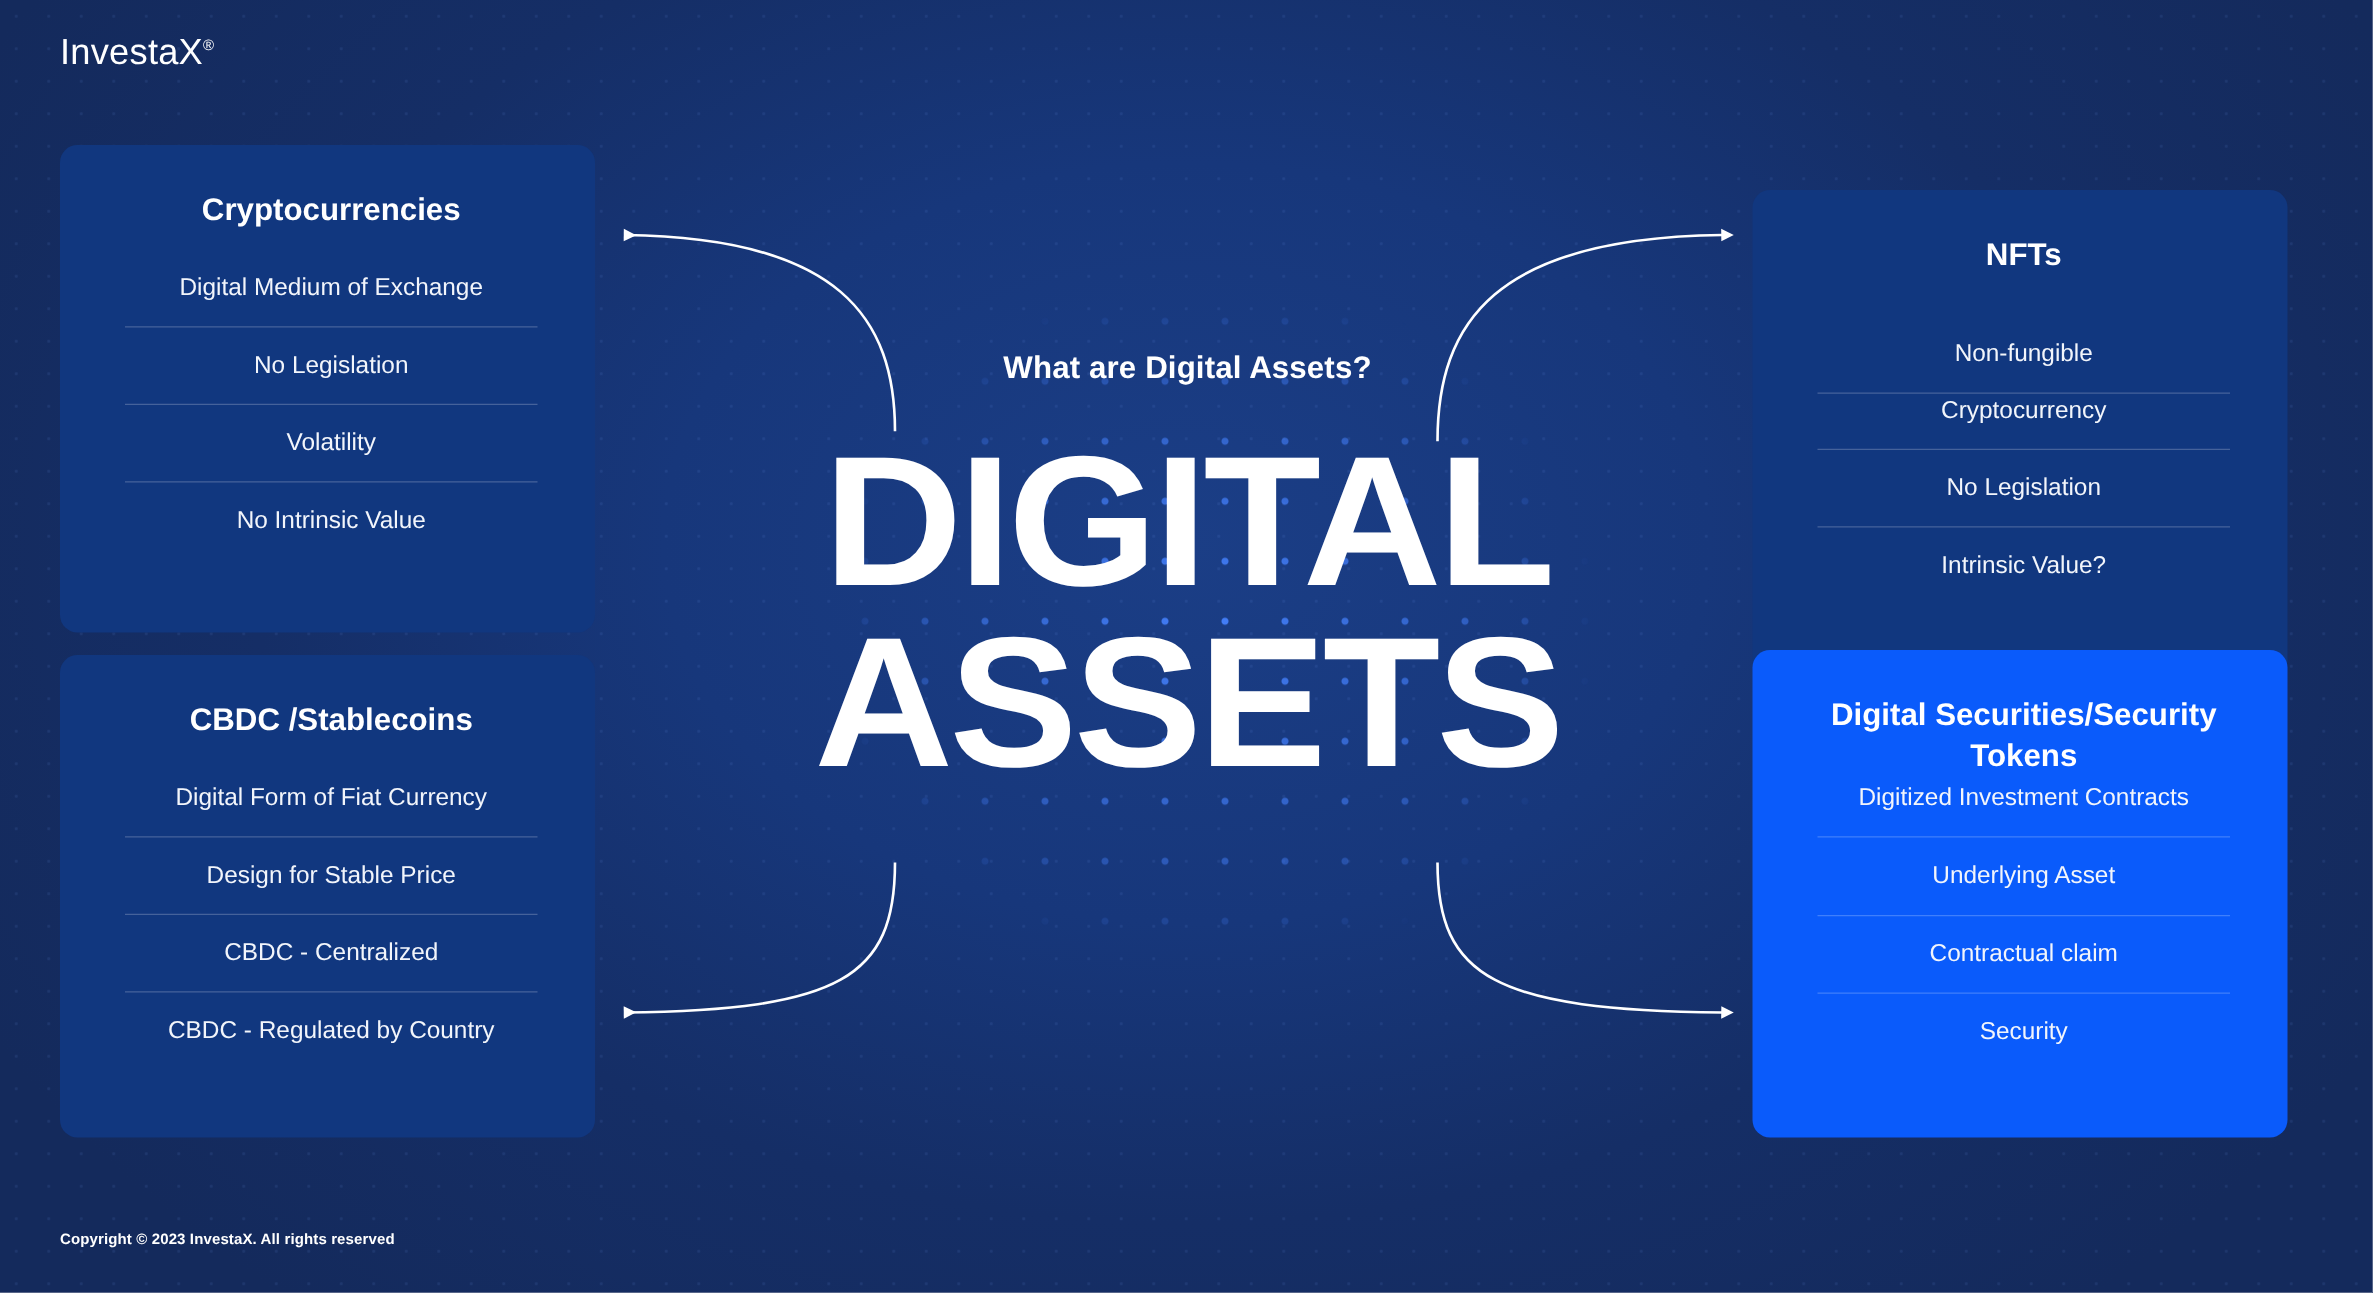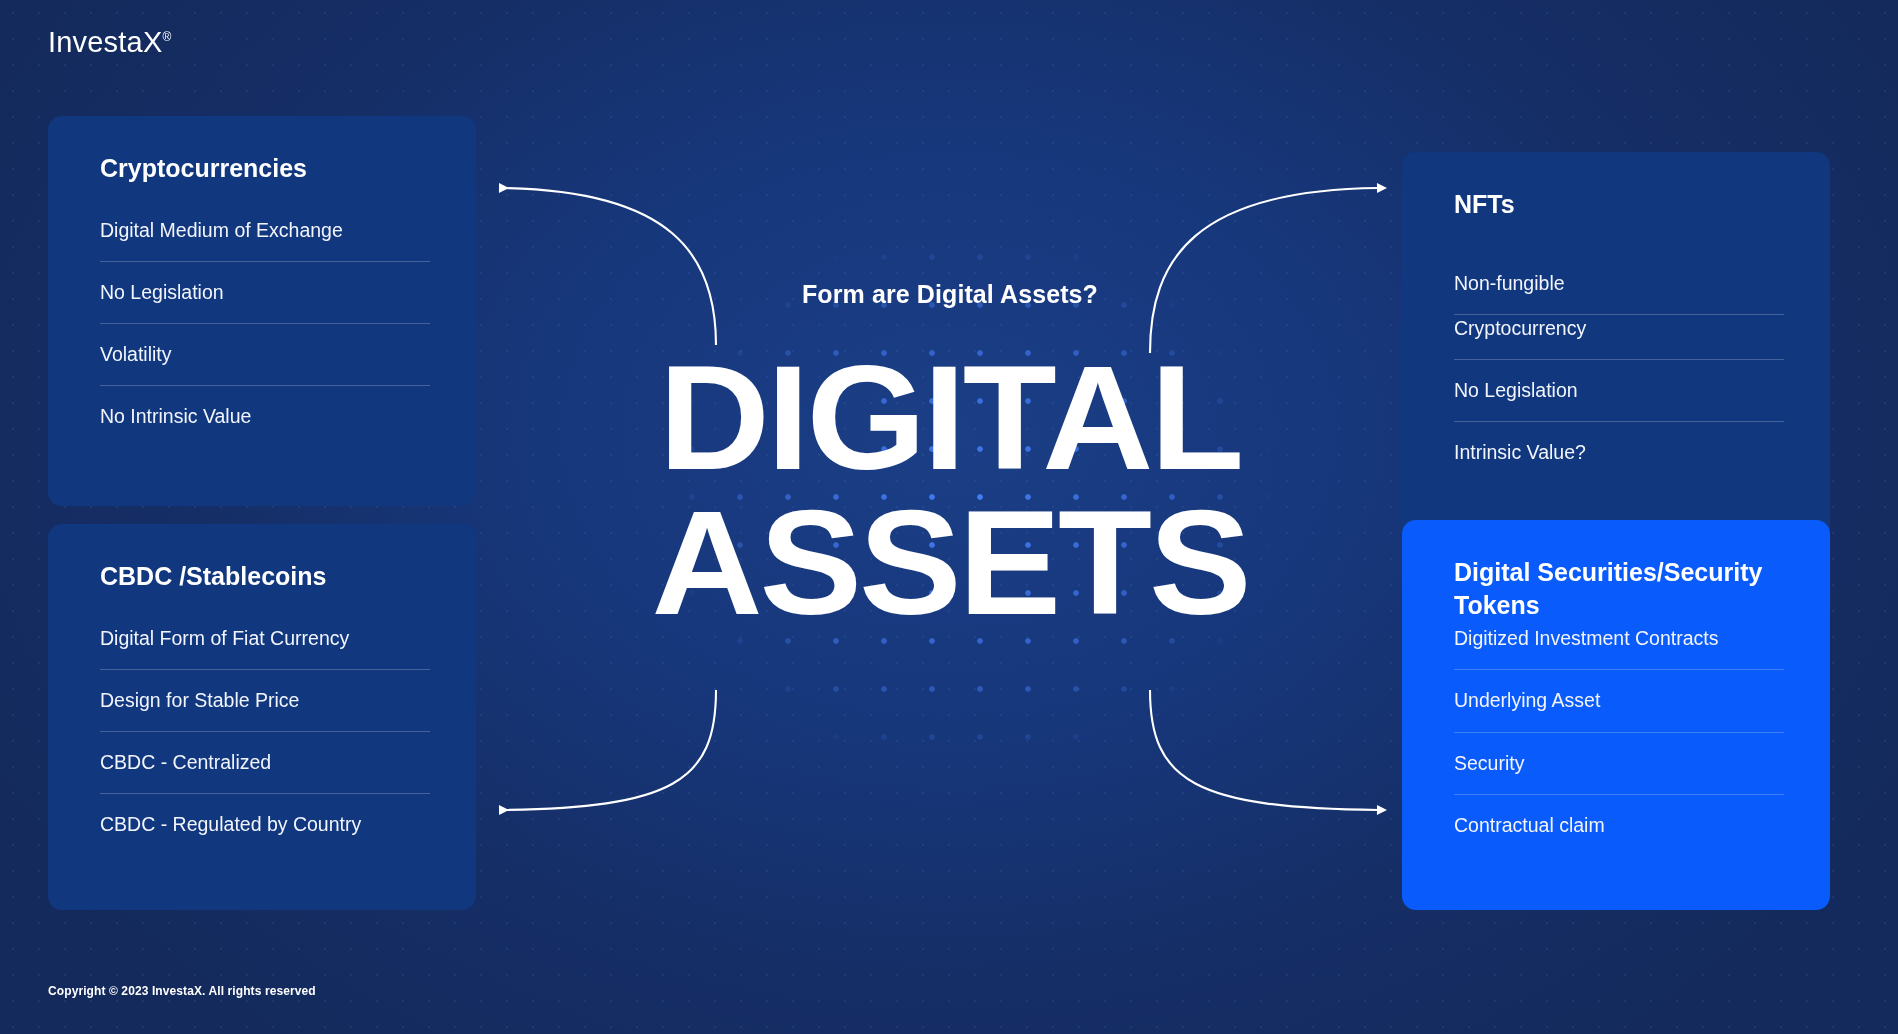--- a/index.html
+++ b/index.html
@@ -91,20 +91,21 @@
     transform-origin: center top;
     white-space: pre-line;
   }
 
   
   .card {
     position: absolute;
     background: #11377f;
     border-radius: 14px;
     padding: 36px 46px 46px 52px;
+    text-align: center;
   }
   .card.highlight { background: #0a5bfb; }
 
   .card-title {
     color: #ffffff;
     font-size: 25px;
     font-weight: 700;
     line-height: 1.3;
     margin-bottom: 32px;
   }
@@ -163,21 +164,21 @@
     <path d="M 716,345 C 716,255 672,190 500,188" fill="none" stroke="#ffffff" stroke-width="2.1" marker-end="url(#ah-left)"></path>
 
     <path d="M 1150,353 C 1150,258 1196,190 1378,188" fill="none" stroke="#ffffff" stroke-width="2.1" marker-end="url(#ah-right)"></path>
 
     <path d="M 716,690 C 716,782 672,808 500,810" fill="none" stroke="#ffffff" stroke-width="2.1" marker-end="url(#ah-left)"></path>
 
     <path d="M 1150,690 C 1150,782 1196,808 1378,810" fill="none" stroke="#ffffff" stroke-width="2.1" marker-end="url(#ah-right)"></path>
   </svg>
 
   <div id="center">
-    <div id="center-eyebrow">Form are Digital Assets?</div>
+    <div id="center-eyebrow">What are Digital Assets?</div>
     <div id="center-headline">DIGITAL
 ASSETS</div>
   </div>
 
   <div class="card" id="card-crypto">
     <div class="card-title">Cryptocurrencies</div>
     <ul class="card-list">
       <li class="card-item no-top">Digital Medium of Exchange</li>
       <li class="card-item">No Legislation</li>
       <li class="card-item">Volatility</li>
@@ -203,20 +204,20 @@
       <li class="card-item">No Legislation</li>
       <li class="card-item">Intrinsic Value?</li>
     </ul>
   </div>
 
   <div class="card highlight" id="card-security">
     <div class="card-title">Digital Securities/Security Tokens</div>
     <ul class="card-list">
       <li class="card-item no-top">Digitized Investment Contracts</li>
       <li class="card-item">Underlying Asset</li>
+      <li class="card-item">Contractual claim</li>
       <li class="card-item">Security</li>
-      <li class="card-item">Contractual claim</li>
     </ul>
   </div>
 
   <div id="footer">Copyright © 2023 InvestaX. All rights reserved</div>
 
 </div>
 
 </body></html>

